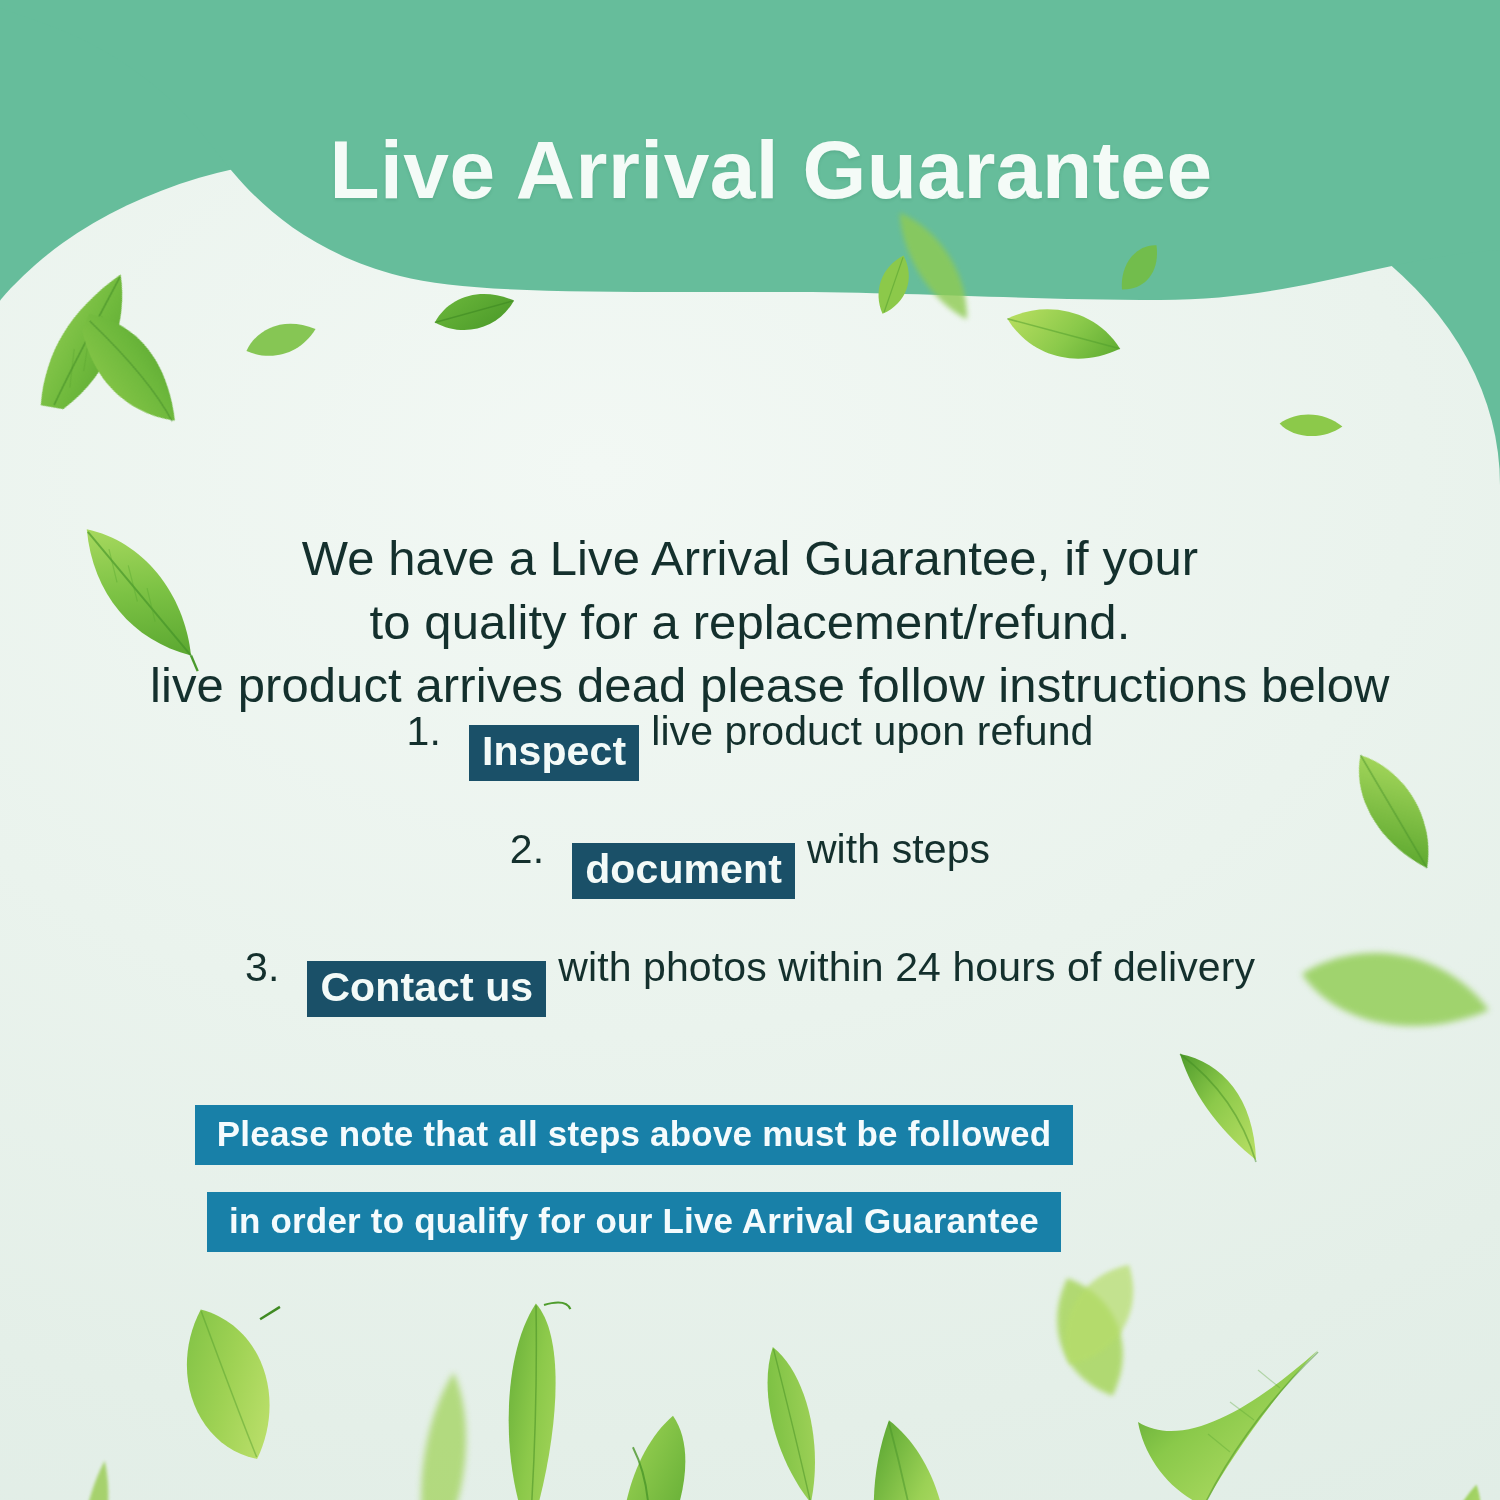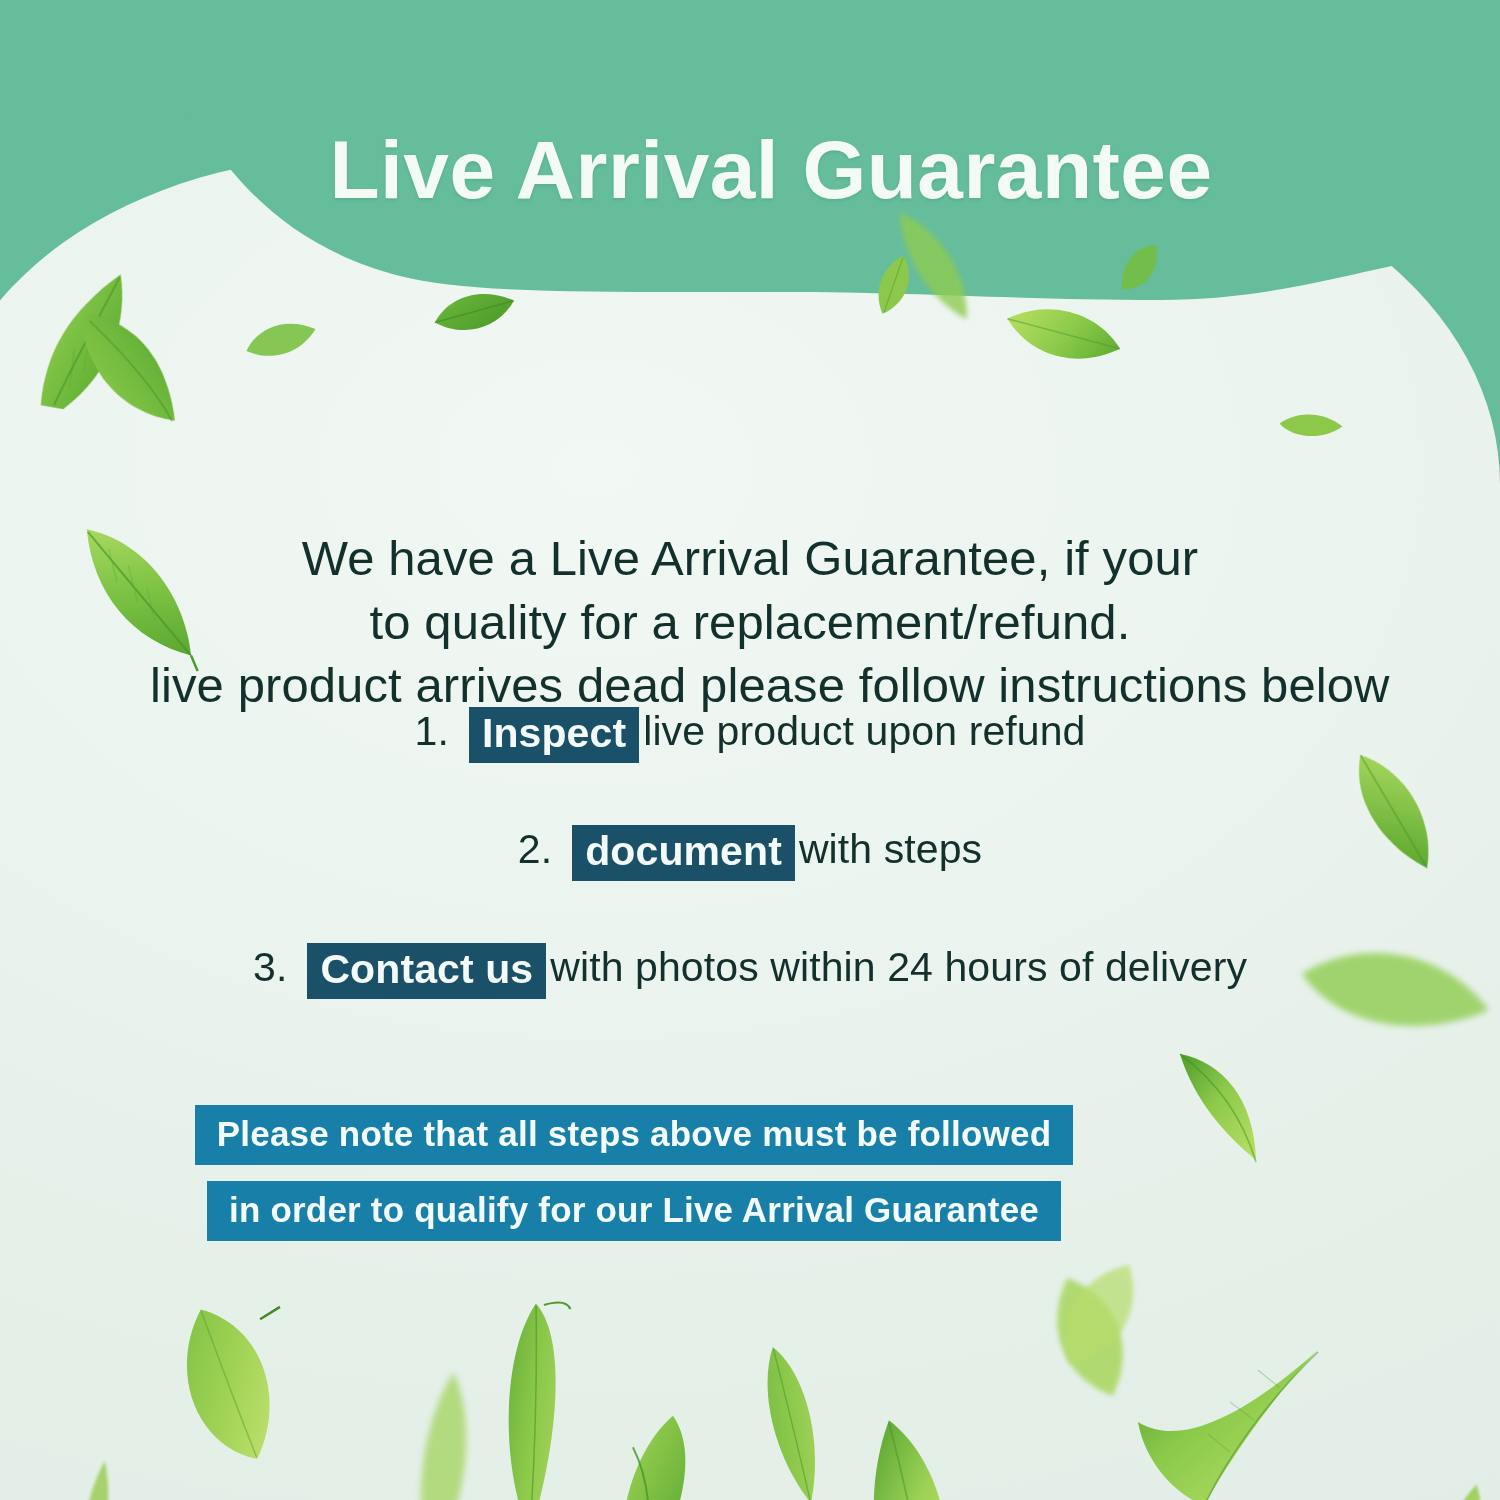--- a/index.html
+++ b/index.html
@@ -122,36 +122,36 @@
     height: 118px;
   }
   .step .num { margin-right: 16px; }
   .step .txt { }
   .hl {
     display: inline-block;
     background: #1a5068;
     color: #f3faf8;
     font-weight: 700;
     padding: 6px 13px 9px 13px;
-    margin: 0 4px;
+    margin: 0 12px;
     line-height: 1;
     position: relative;
-    top: 2px;
+    top: 20px;
   }
 
   
   .notices {
     position: absolute;
     left: 0;
     top: 1105px;
     width: 1268px;
     display: flex;
     flex-direction: column;
     align-items: center;
-    gap: 16px;
+    gap: 27px;
   }
   .notice {
     background: #1880a8;
     color: #f4fbfd;
     font-size: 35px;
     font-weight: 600;
     letter-spacing: 0.2px;
     padding: 11px 22px 14px 22px;
     line-height: 1;
     white-space: nowrap;

